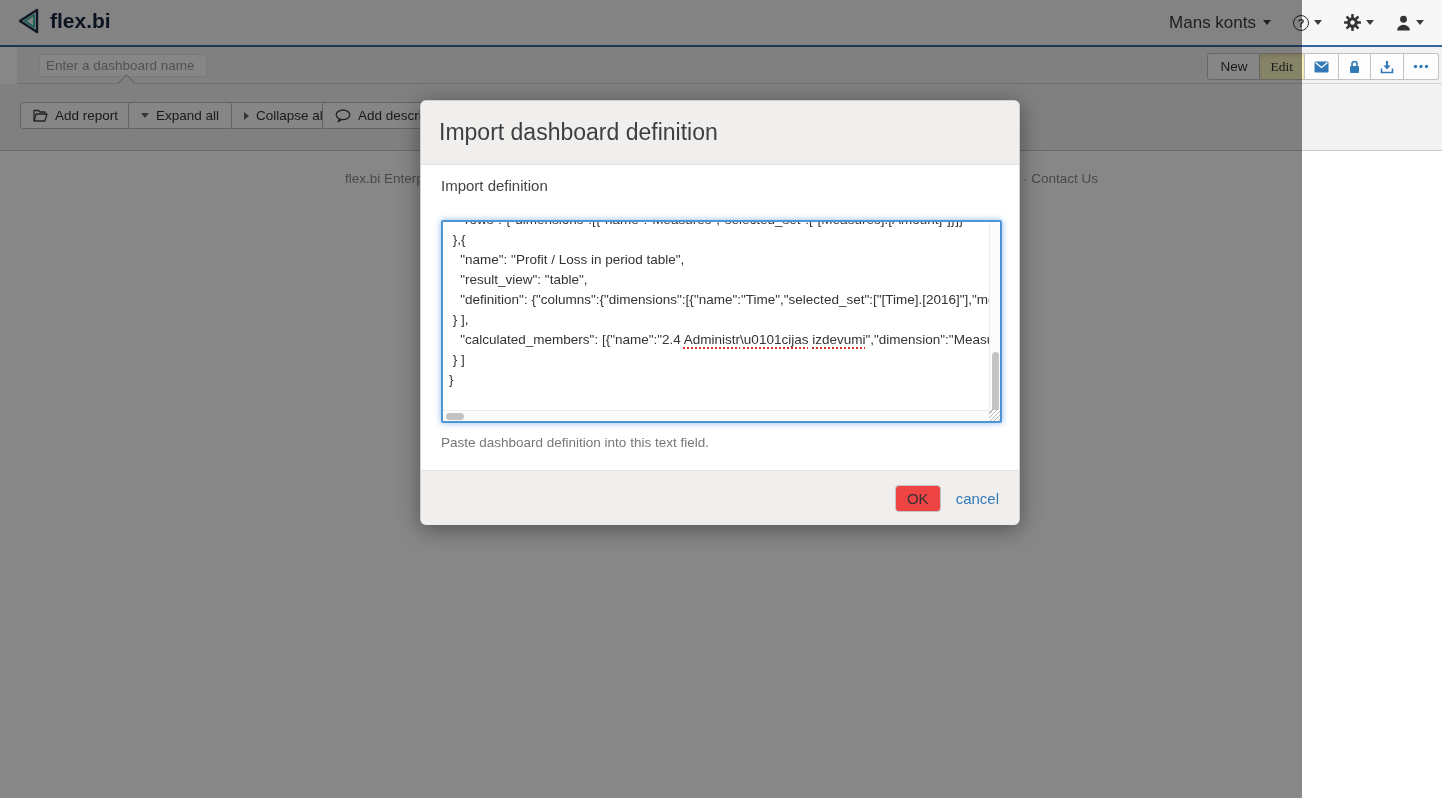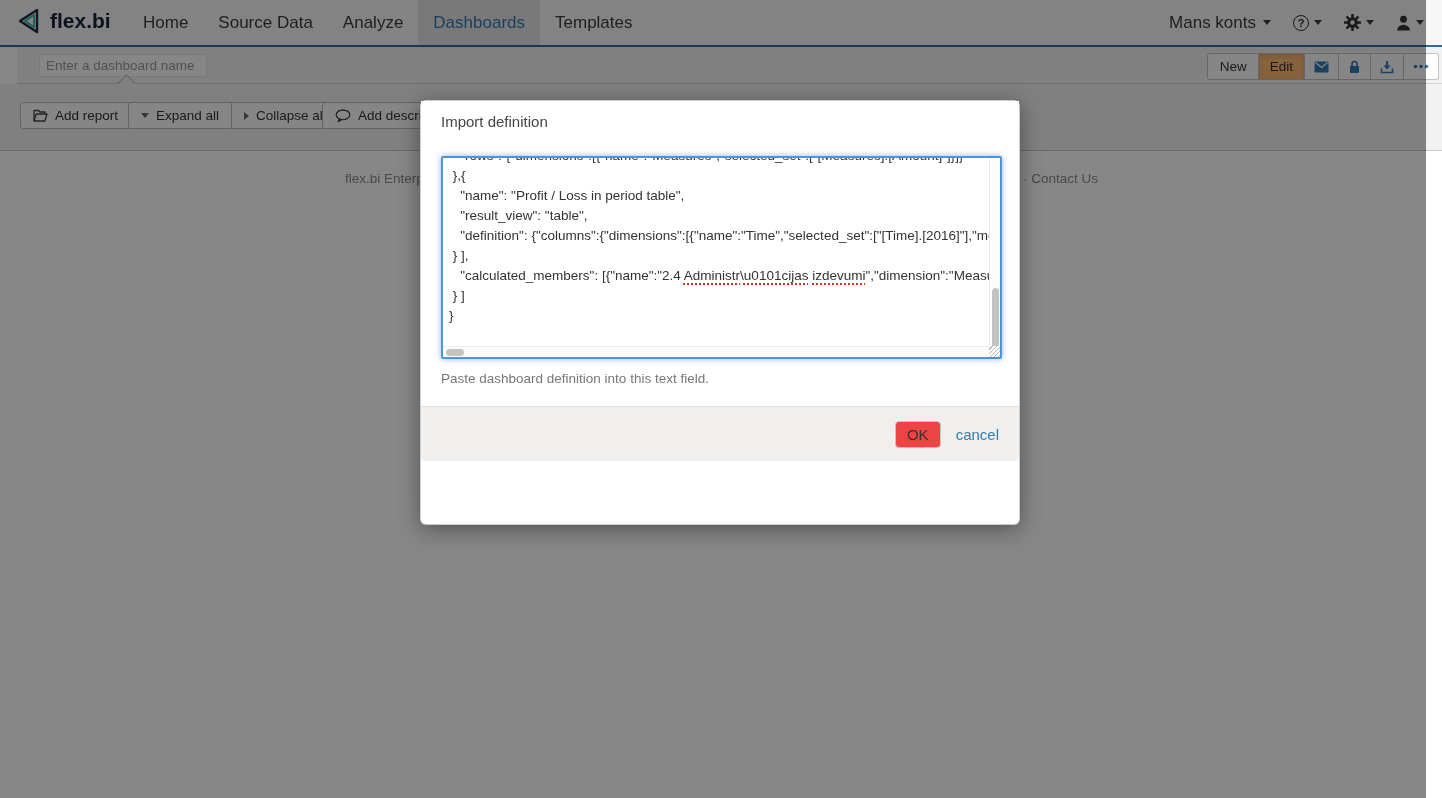--- a/index.html
+++ b/index.html
@@ -1,18 +1,18 @@
 <!DOCTYPE html>
 <html><head>
 <meta charset="utf-8">
 <style>
   * { margin:0; padding:0; box-sizing:border-box; }
   html,body { width:1442px; height:798px; overflow:hidden; background:#fff;
               font-family:"Liberation Sans", sans-serif; }
-  #stage { position:relative; width:1426px; height:798px; background:#fff; }
+  #stage { position:relative; width:1302px; height:798px; background:#fff; }
 
   
   .navbar { position:absolute; top:0; left:0; width:1442px; height:47px;
             background:#f7f7f7; border-bottom:2px solid #35689f; z-index:1; }
   .brand { position:absolute; left:16px; top:7px; display:flex; align-items:center; gap:8px; cursor:pointer; }
   .brand-text { font-size:21px; font-weight:bold; color:#16243d; }
   .nav-items { position:absolute; left:128px; top:0; height:45px; display:flex; }
   .nav-item { height:45px; line-height:45px; padding:0 15px; font-size:17px; color:#3c3c3c; cursor:pointer; }
   .nav-item.active { background:#e4e4e4; color:#337ab7; }
   .nav-right { position:absolute; right:18px; top:0; height:45px; display:flex; align-items:center; gap:22px; }
@@ -32,21 +32,21 @@
   .dash-name::placeholder { color:#9a9a9a; opacity:1; }
   .tab-notch { position:absolute; left:103px; top:30px; width:13px; height:13px;
                background:#f2f2f2; border-top:1px solid #bdbdbd; border-left:1px solid #bdbdbd;
                transform:rotate(45deg); z-index:2; }
   .btn-group-right { position:absolute; right:20px; top:6px; display:flex; height:27px; }
   .bgr-btn { border:1px solid #c2c2c2; border-left-width:0; background:#fdfdfd; height:27px;
              display:flex; align-items:center; justify-content:center; padding:0 11px;
              font-size:13.5px; color:#333; cursor:pointer; }
   .bgr-btn:first-child { border-left-width:1px; border-radius:3px 0 0 3px;padding-left:12px; }
   .bgr-btn:last-child { border-radius:0 3px 3px 0; }
-  .bgr-btn.pressed { background:#fdba74; box-shadow:inset 0 2px 4px rgba(0,0,0,.12); }
+  .bgr-btn.pressed { background:#fef9c3; box-shadow:inset 0 2px 4px rgba(0,0,0,.12);font-family:Liberation Serif, serif; }
   .bgr-btn.iconic { padding:0 9px; }
 
   
   .row2 { position:absolute; top:84px; left:0; width:1442px; height:67px;
           background:#f2f2f2; border-bottom:1px solid #c8c8c8; z-index:1; }
   .tb-btn { position:absolute; top:18px; height:27px; display:flex; align-items:center; gap:7px;
             background:#fdfdfd; border:1px solid #bdbdbd; border-radius:3px; padding:8px 12px;
             font-size:13.5px; color:#333; cursor:pointer; }
   .tb-group { position:absolute; top:18px; left:128px; display:flex; height:27px; }
   .tb-group .tb-g-btn { display:flex; align-items:center; gap:7px; background:#fdfdfd;
@@ -116,27 +116,20 @@
 <div id="stage">
 
   <div class="navbar">
     <div class="brand">
       <svg width="26" height="28" viewBox="0 0 26 28">
         <polygon points="21,3 21,25 4,14" fill="none" stroke="#1d2d44" stroke-width="2.4" stroke-linejoin="round"></polygon>
         <polygon points="18,8 18,20 9,14" fill="none" stroke="#2bb5a0" stroke-width="1.8" stroke-linejoin="round"></polygon>
       </svg>
       <span class="brand-text">flex.bi</span>
     </div>
-    <div class="nav-items">
-      <div class="nav-item">Home</div>
-      <div class="nav-item">Source Data</div>
-      <div class="nav-item">Analyze</div>
-      <div class="nav-item active">Dashboards</div>
-      <div class="nav-item">Templates</div>
-    </div>
     <div class="nav-right">
       <div class="acct">
         <span>Mans konts</span>
         <span class="caret-down"></span>
       </div>
       <div class="icon-drop">
         <span class="help-circle">?</span>
         <span class="caret-down"></span>
       </div>
       <div class="icon-drop">
@@ -229,20 +222,23 @@
     <span class="pgf-left">flex.bi Enterp</span>
     <span class="pgf-right">
       <span>·</span>
       <a>Contact Us</a>
     </span>
   </div>
 
   <div class="overlay"></div>
 
   <div class="modal">
+    <div class="modal-header">
+      <div class="modal-title">Import dashboard definition</div>
+    </div>
     <div class="modal-body">
       <div class="field-label">Import definition</div>
       <div class="ta-wrap">
         <div class="code-viewport">
           <div class="code-content" id="code-content"><div class="code-line"><span>   "rows": {"dimensions":[{"name":"Measures","selected_set":["[Measures].[Amount]"]}]}</span></div><div class="code-line"><span> },{</span></div><div class="code-line"><span>   "name": "Profit / Loss in period table",</span></div><div class="code-line"><span>   "result_view": "table",</span></div><div class="code-line"><span>   "definition": {"columns":{"dimensions":[{"name":"Time","selected_set":["[Time].[2016]"],"members":[]}]}},</span></div><div class="code-line"><span> } ],</span></div><div class="code-line"><span>   "calculated_members": [{"name":"2.4 </span><span class="miss">Administr</span><span>\</span><span class="miss">u0101cijas</span><span> </span><span class="miss">izdevumi</span><span>","dimension":"Measures","format_string":""}]</span></div><div class="code-line"><span> } ]</span></div><div class="code-line"><span>}</span></div></div>
         </div>
         <div class="vsb">
           <div class="vsb-thumb"></div>
         </div>
         <div class="hsb">

